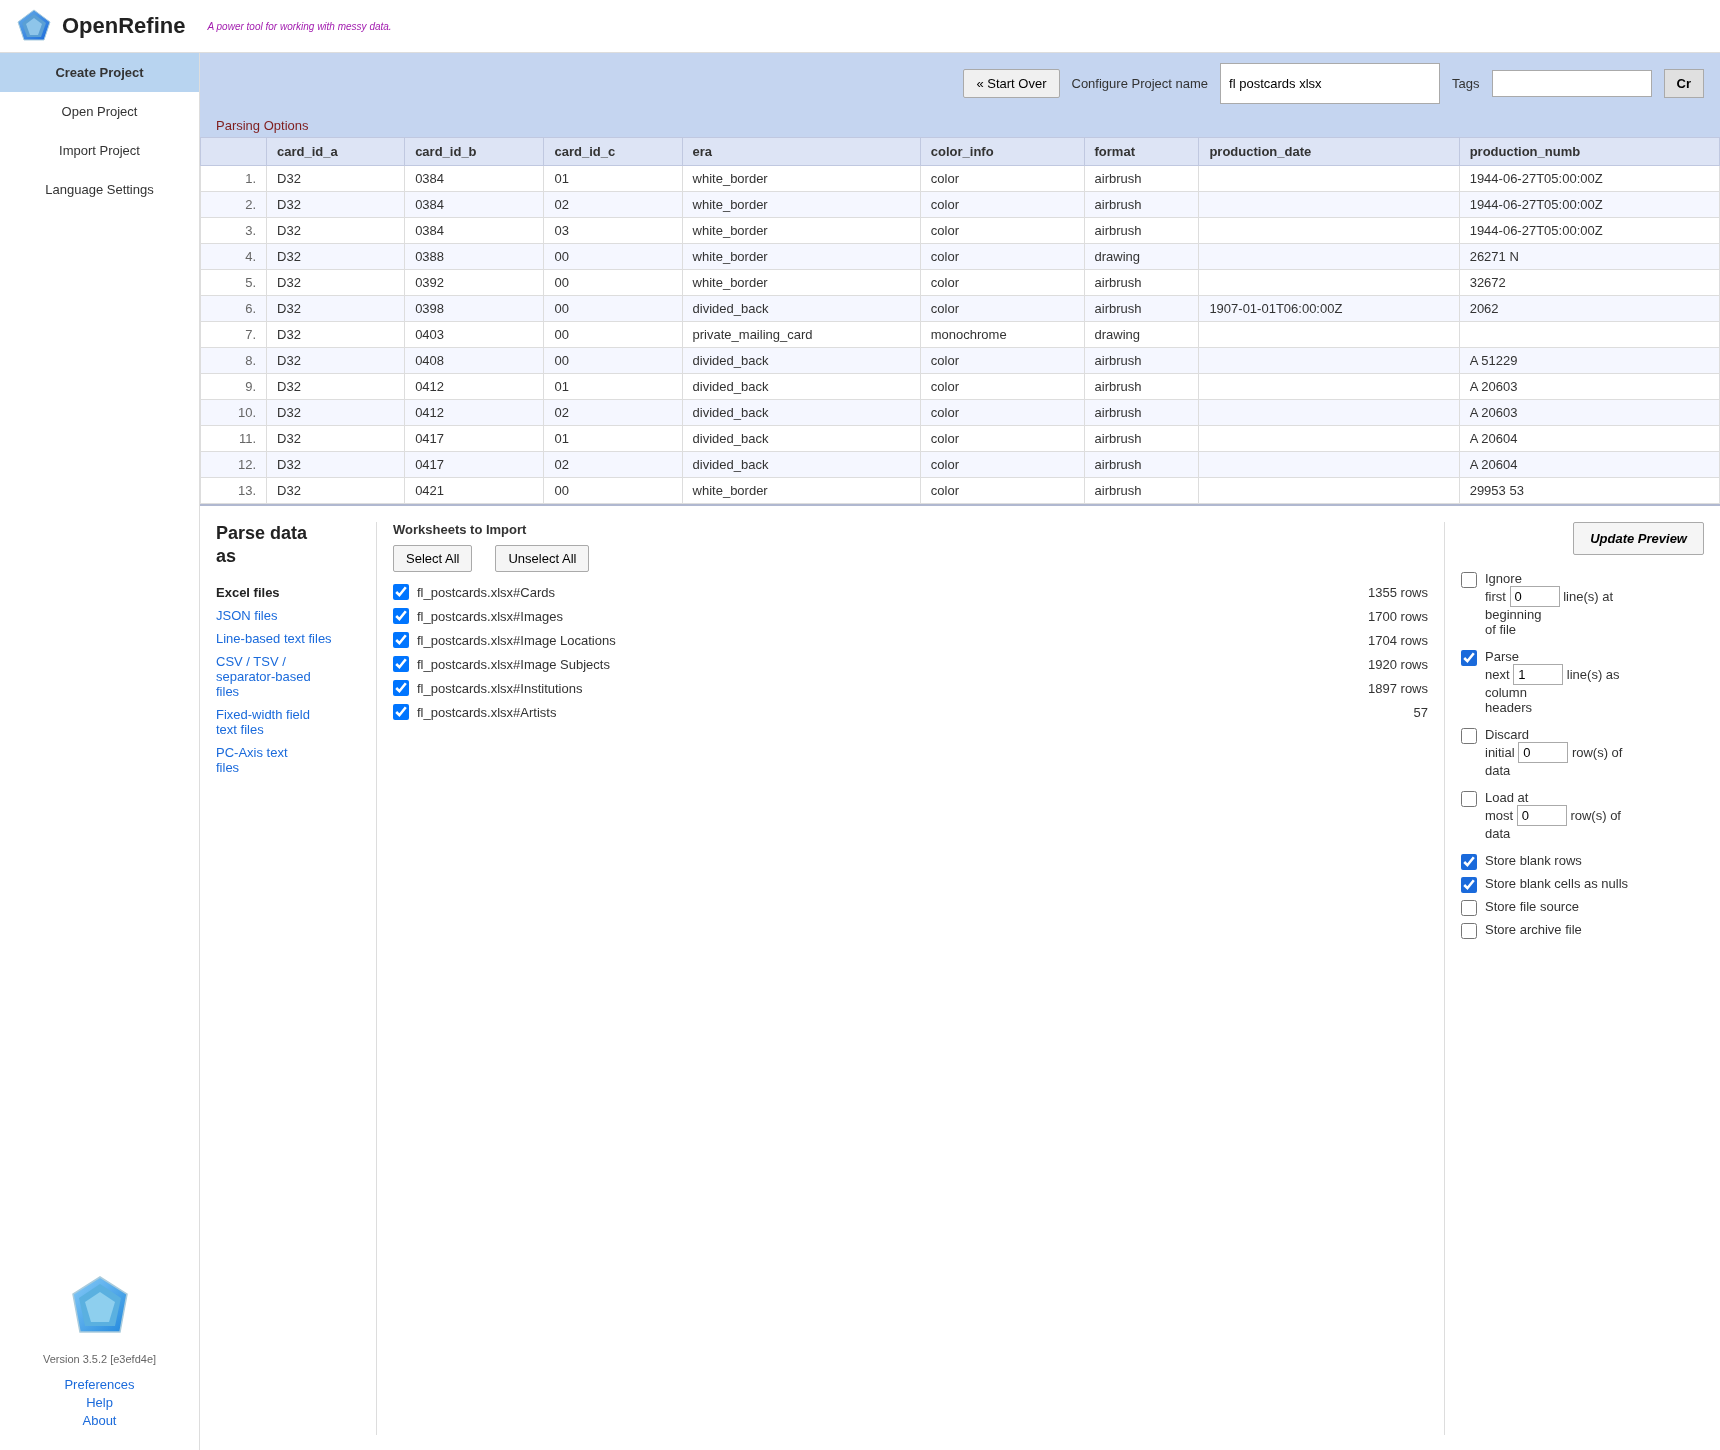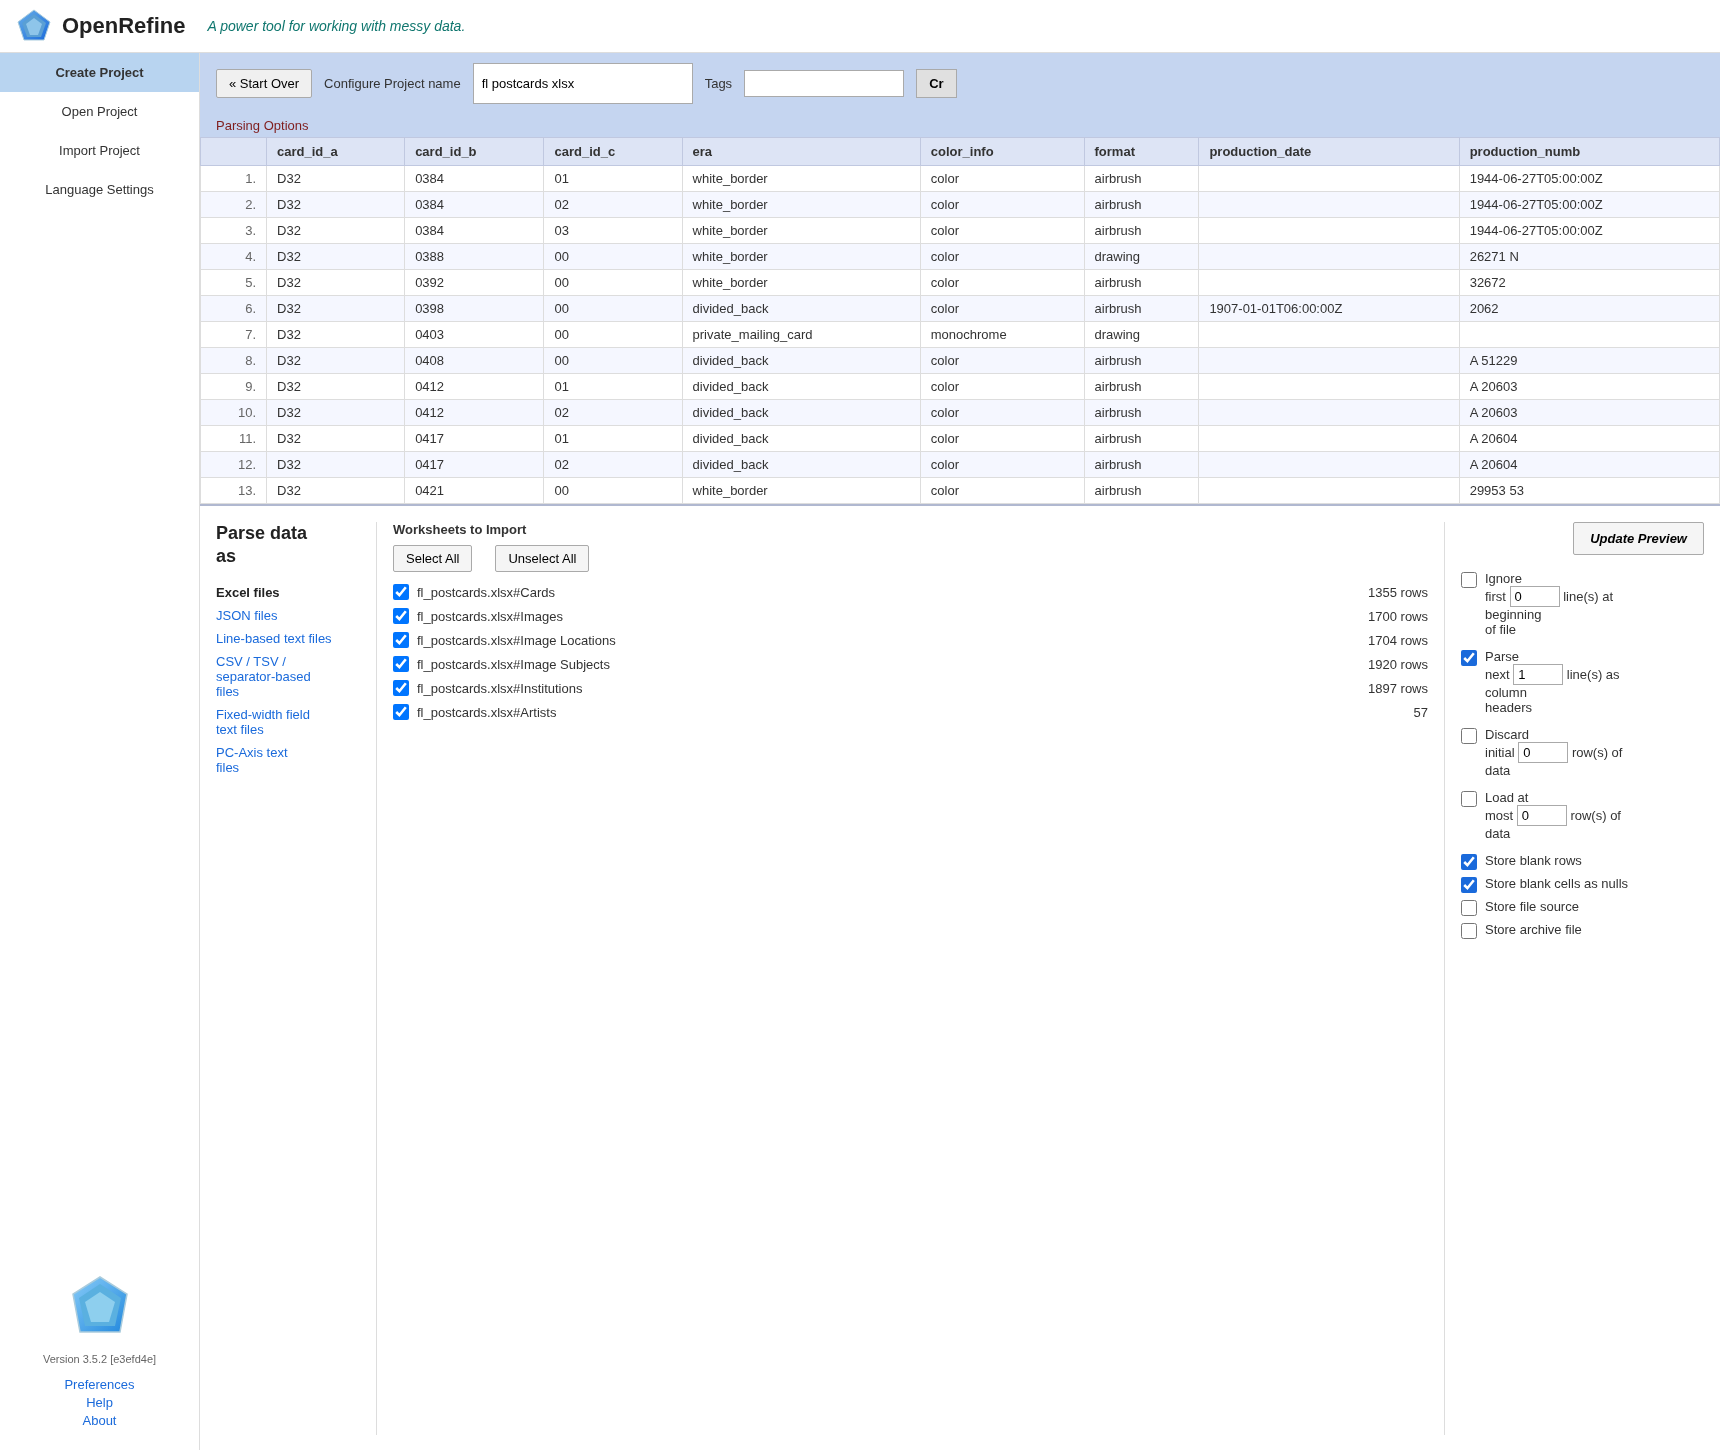--- a/index.html
+++ b/index.html
@@ -17,22 +17,22 @@
       display: flex;
       align-items: center;
       gap: 10px;
     }
     #app-title {
       font-size: 22px;
       font-weight: bold;
       color: #222;
     }
     #app-subtitle {
-      font-size: 14px;
-      color: #0f766e;
+      font-size: 10px;
+      color: #a21caf;
       font-style: italic;
       margin-left: 12px;
     }
 
     
     .diamond-logo { width: 36px; height: 36px; }
 
     
     #layout {
       display: flex;
@@ -79,20 +79,21 @@
     }
 
     
     #project-bar {
       background: #c5d5f0;
       padding: 10px 16px;
       display: flex;
       align-items: center;
       gap: 12px;
       flex-wrap: wrap;
+      justify-content: flex-end;
     }
     .btn-start-over {
       background: #f0f0f0;
       border: 1px solid #aaa;
       padding: 6px 12px;
       cursor: pointer;
       font-size: 13px;
       border-radius: 2px;
     }
     #project-config-label {

